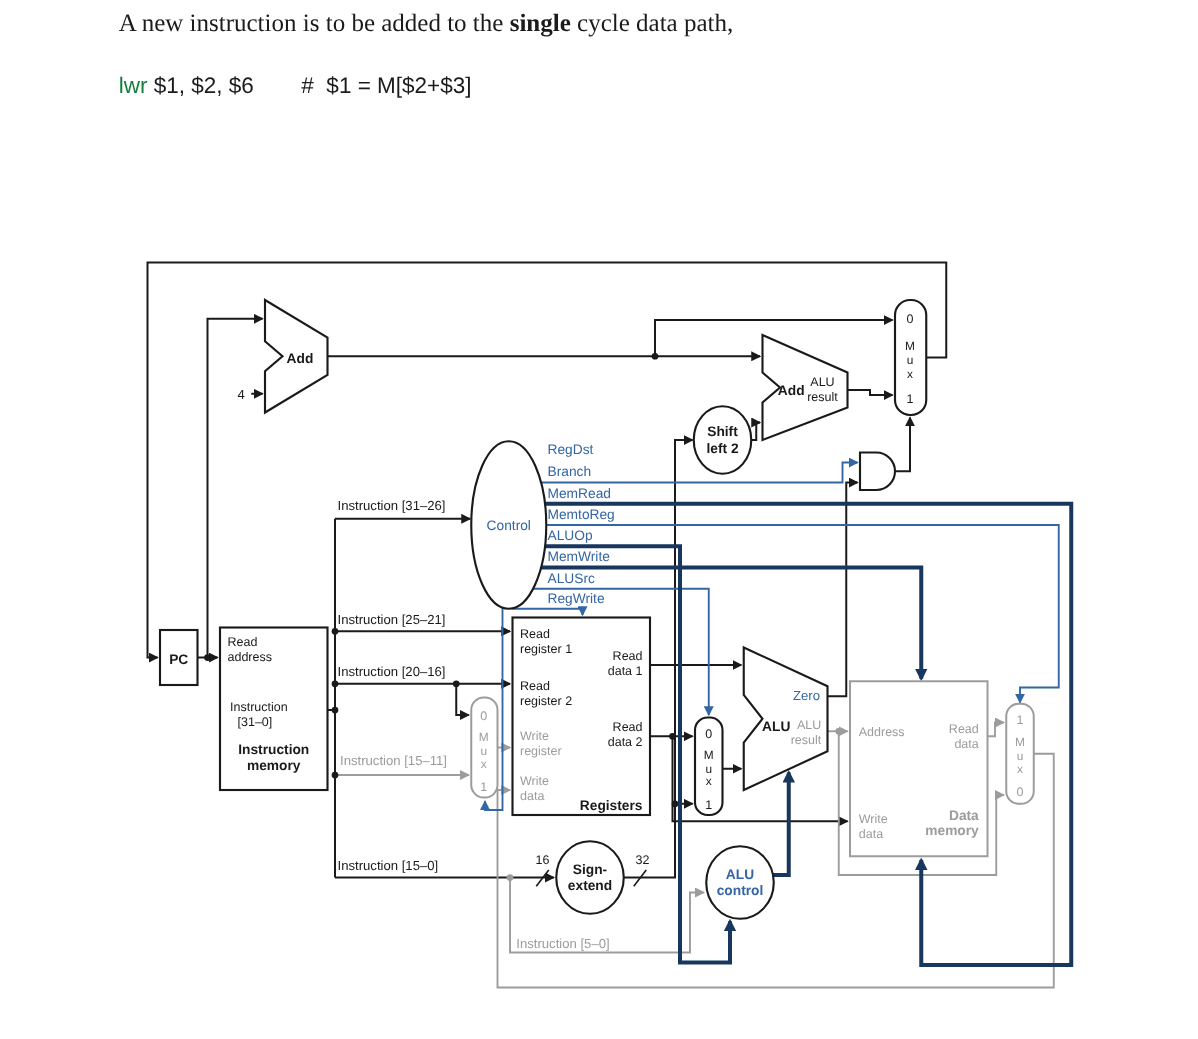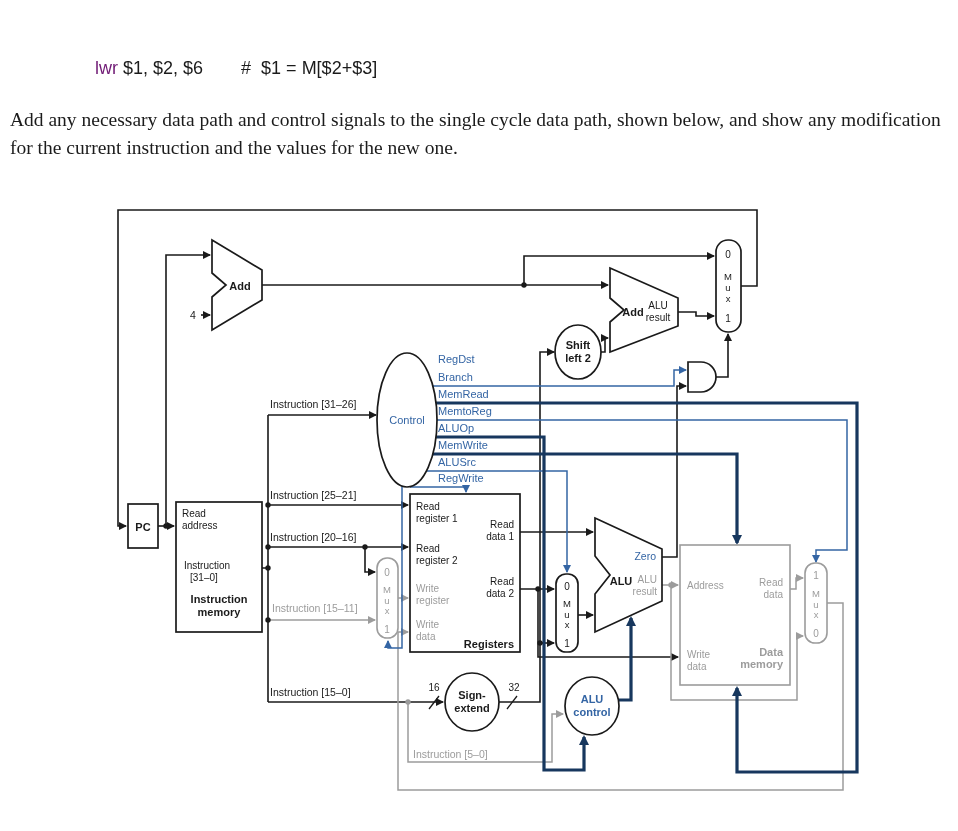--- a/index.html
+++ b/index.html
@@ -1,21 +1,21 @@
 <!DOCTYPE html>
 <html><head>
 <meta charset="utf-8">
 <style>
   html,body{margin:0;padding:0;background:#fff;}
   .page{position:relative;width:958px;height:831px;background:#ffffff;overflow:hidden;
         font-family:"Liberation Serif", serif;color:#1b1b1b;}
   .q-line1{position:absolute;left:95px;top:8px;font-size:20px;}
   .q-code{position:absolute;left:95px;top:58px;font-size:18px;
           font-family:"Liberation Sans", sans-serif;white-space:pre;}
-  .q-code .green{color:#701a75;}
+  .q-code .green{color:#15803d;}
   .q-code .comment{margin-left:38px;text-align:center;}
   .q-body{position:absolute;left:10px;top:106px;width:945px;font-size:19.5px;line-height:1.45;}
   svg{position:absolute;left:0;top:180px;}
   svg text{font-family:"Liberation Sans", sans-serif;fill:#1a1a1a;}
   .t{font-size:10px;}
   .t2{font-size:10.5px;}
   .u{font-size:11px;font-weight:bold;}
   .sg{font-size:11px;fill:#3465a4;}
   .mx{font-size:9.5px;}
   .m{text-anchor:middle;}
@@ -30,24 +30,24 @@
   .box{fill:#fff;stroke:#1a1a1a;stroke-width:1.7;}
   .boxg{fill:#fff;stroke:#9c9c9c;stroke-width:1.6;}
   .dot{fill:#1a1a1a;}
   .dotg{fill:#9c9c9c;}
 </style>
 </head>
 <body>
 
 <div class="page">
 
+  <div class="q-line1"><span>A new instruction is to be added to the </span><b>single</b><span> cycle data path,</span></div>
 
   <div class="q-code"><span class="green">lwr</span><span> $1, $2, $6</span><span class="comment">#  $1 = M[$2+$3]</span></div>
 
-  <div class="q-body">Add any necessary data path and control signals to the single cycle data path, shown below, and show any modification for the current instruction and the values for the new one.</div>
 
   <svg width="958" height="651" viewBox="0 180 958 651">
     <defs>
       <marker id="ak" markerWidth="8" markerHeight="8" refX="7" refY="4" orient="auto" markerUnits="userSpaceOnUse">
           <path d="M0,0 L8,4 L0,8 Z" fill="#1a1a1a"></path>
         </marker>
       <marker id="ab" markerWidth="8" markerHeight="8" refX="7" refY="4" orient="auto" markerUnits="userSpaceOnUse">
           <path d="M0,0 L8,4 L0,8 Z" fill="#3465a4"></path>
         </marker>
       <marker id="an" markerWidth="10" markerHeight="10" refX="8" refY="5" orient="auto" markerUnits="userSpaceOnUse">

